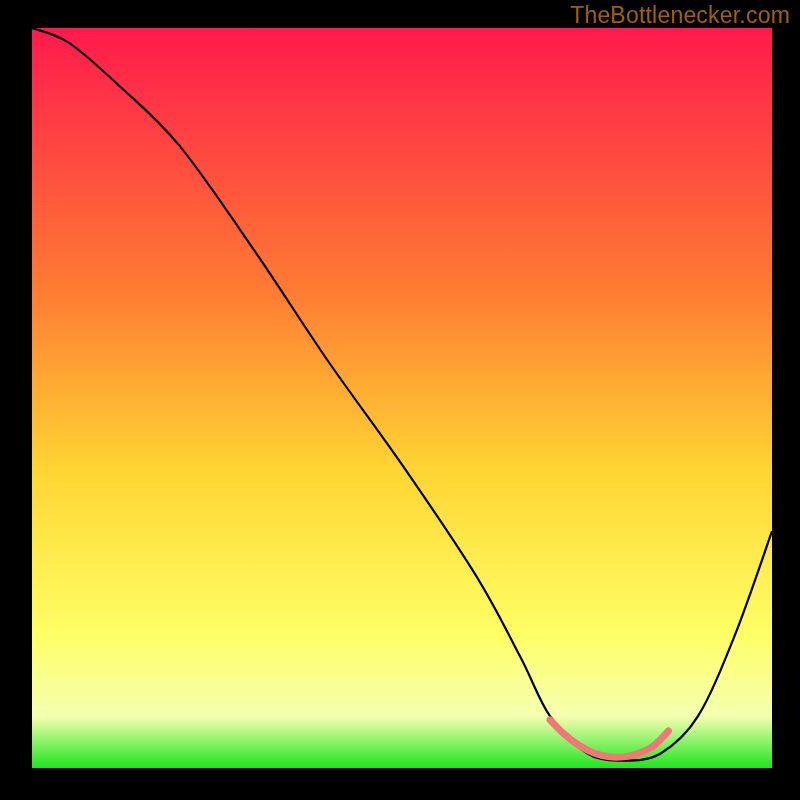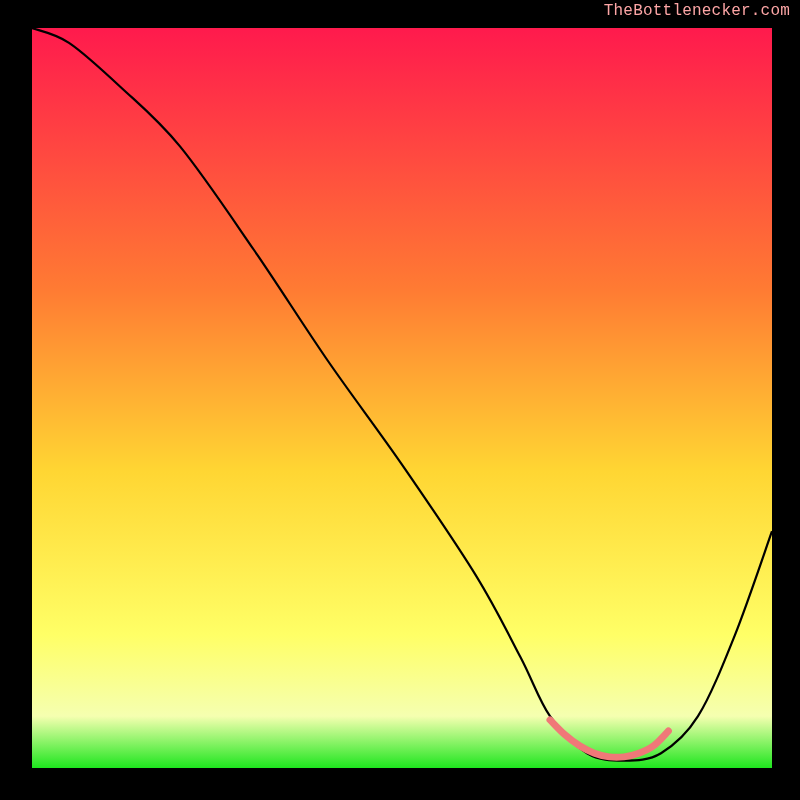--- a/index.html
+++ b/index.html
@@ -7,23 +7,23 @@
   .outer {
     position: relative;
     width: 800px;
     height: 800px;
     background: #000;
   }
   .watermark {
     position: absolute;
     top: 2px;
     right: 10px;
-    font-family: Liberation Mono, monospace;
-    font-size: 16px;
-    color: #fca5a5;
+    font-family: Liberation Sans, sans-serif;
+    font-size: 23px;
+    color: #a16207;
     font-weight: 400;
     letter-spacing: 0.2px;
     z-index: 10;
   }
   .plot {
     position: absolute;
     left: 32px;
     top: 28px;
     width: 740px;
     height: 740px;

